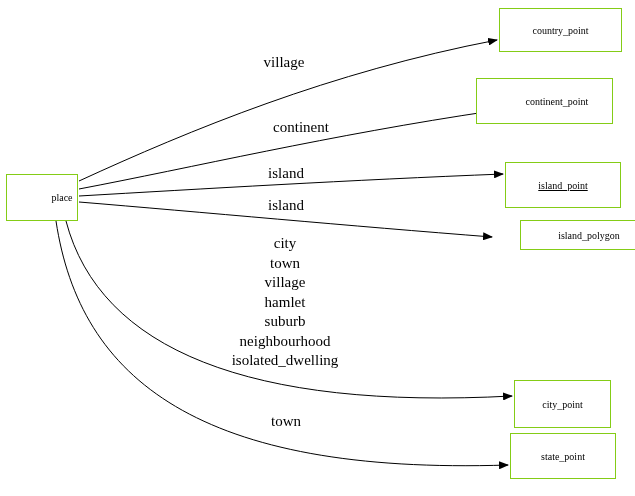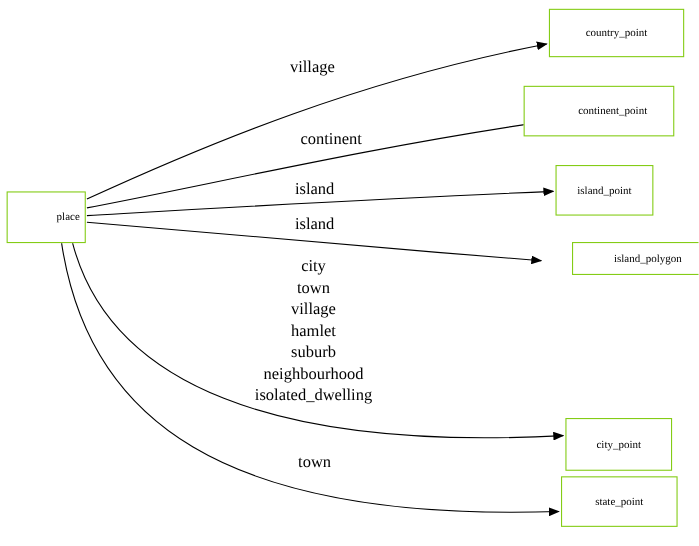--- a/index.html
+++ b/index.html
@@ -59,21 +59,21 @@
     <path d="M 66 221 C 100 350, 250 410, 512 396" fill="none" stroke-width="1" marker-end="url(#arrow)" stroke="#000000"></path>
     <path d="M 56 221 C 80 380, 200 475, 508 465" fill="none" stroke-width="1" marker-end="url(#arrow)" stroke="#000000"></path>
   </svg>
 
   <div class="node" style="left:6px; top:174px; width:72px; height:47px;padding-left:40px;">place</div>
 
   <div class="node" style="left:499px; top:8px; width:123px; height:44px;">country_point</div>
 
   <div class="node" style="left:476px; top:78px; width:137px; height:46px;padding-left:25px;">continent_point</div>
 
-  <div class="node" style="left:505px; top:150px; width:89px; height:46px;">island_point</div>
+  <div class="node" style="left:505px; top:162px; width:116px; height:46px;text-decoration:underline;">island_point</div>
 
   <div class="node" style="left:520px; top:220px; width:138px; height:30px;">island_polygon</div>
 
   <div class="node" style="left:514px; top:380px; width:97px; height:48px;">city_point</div>
 
   <div class="node" style="left:510px; top:433px; width:106px; height:46px;">state_point</div>
 
   <div class="edge-label" style="left:284px; top:62px;">village</div>
 
   <div class="edge-label" style="left:285px; top:127px;margin-left:16px;">continent</div>

